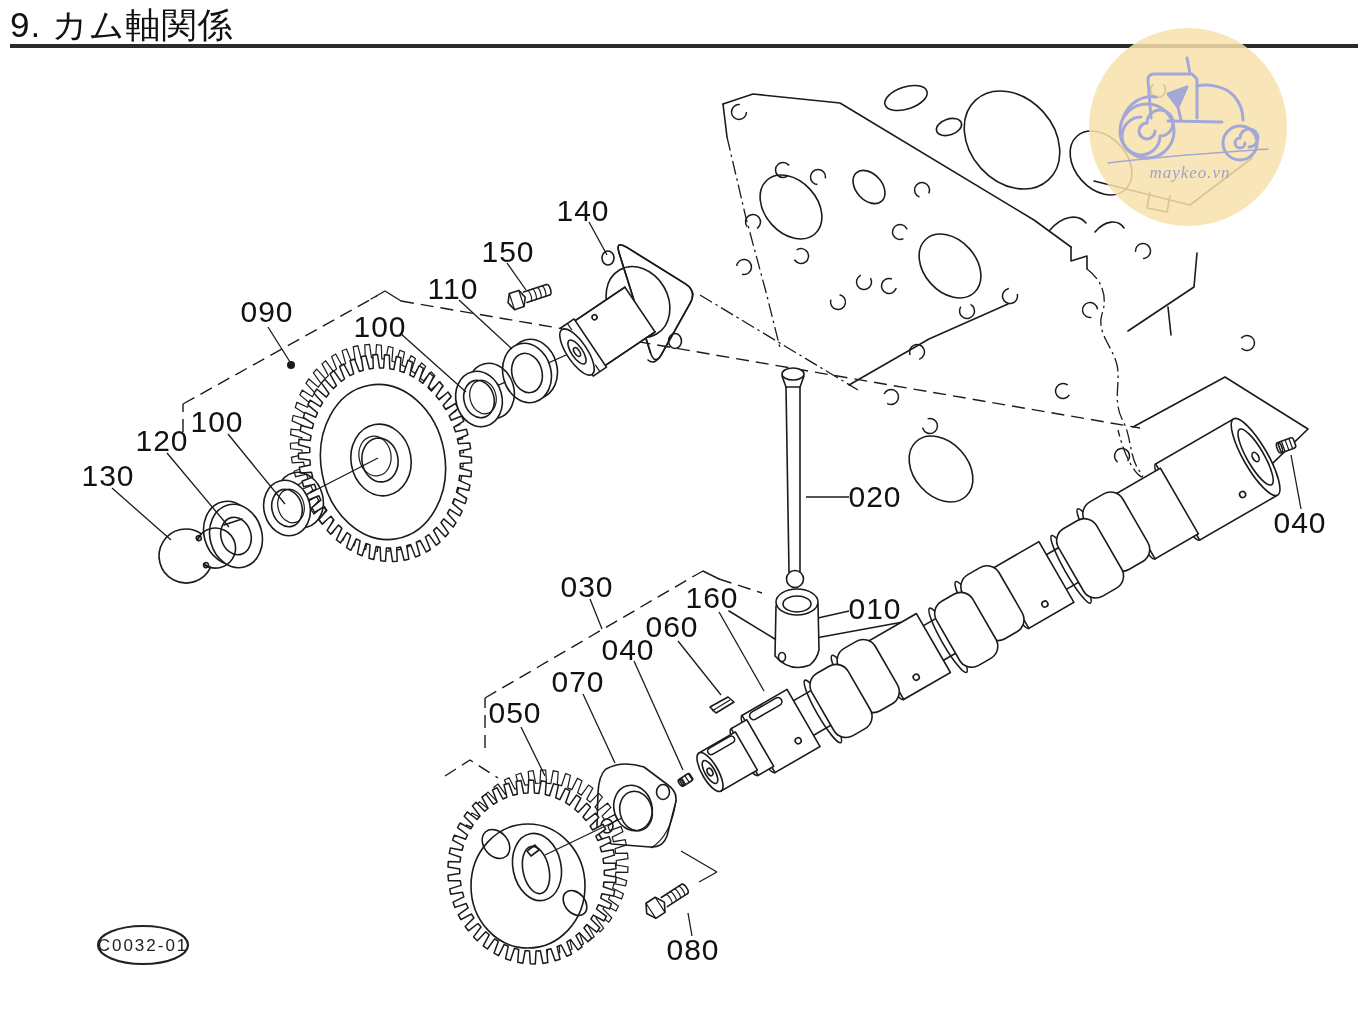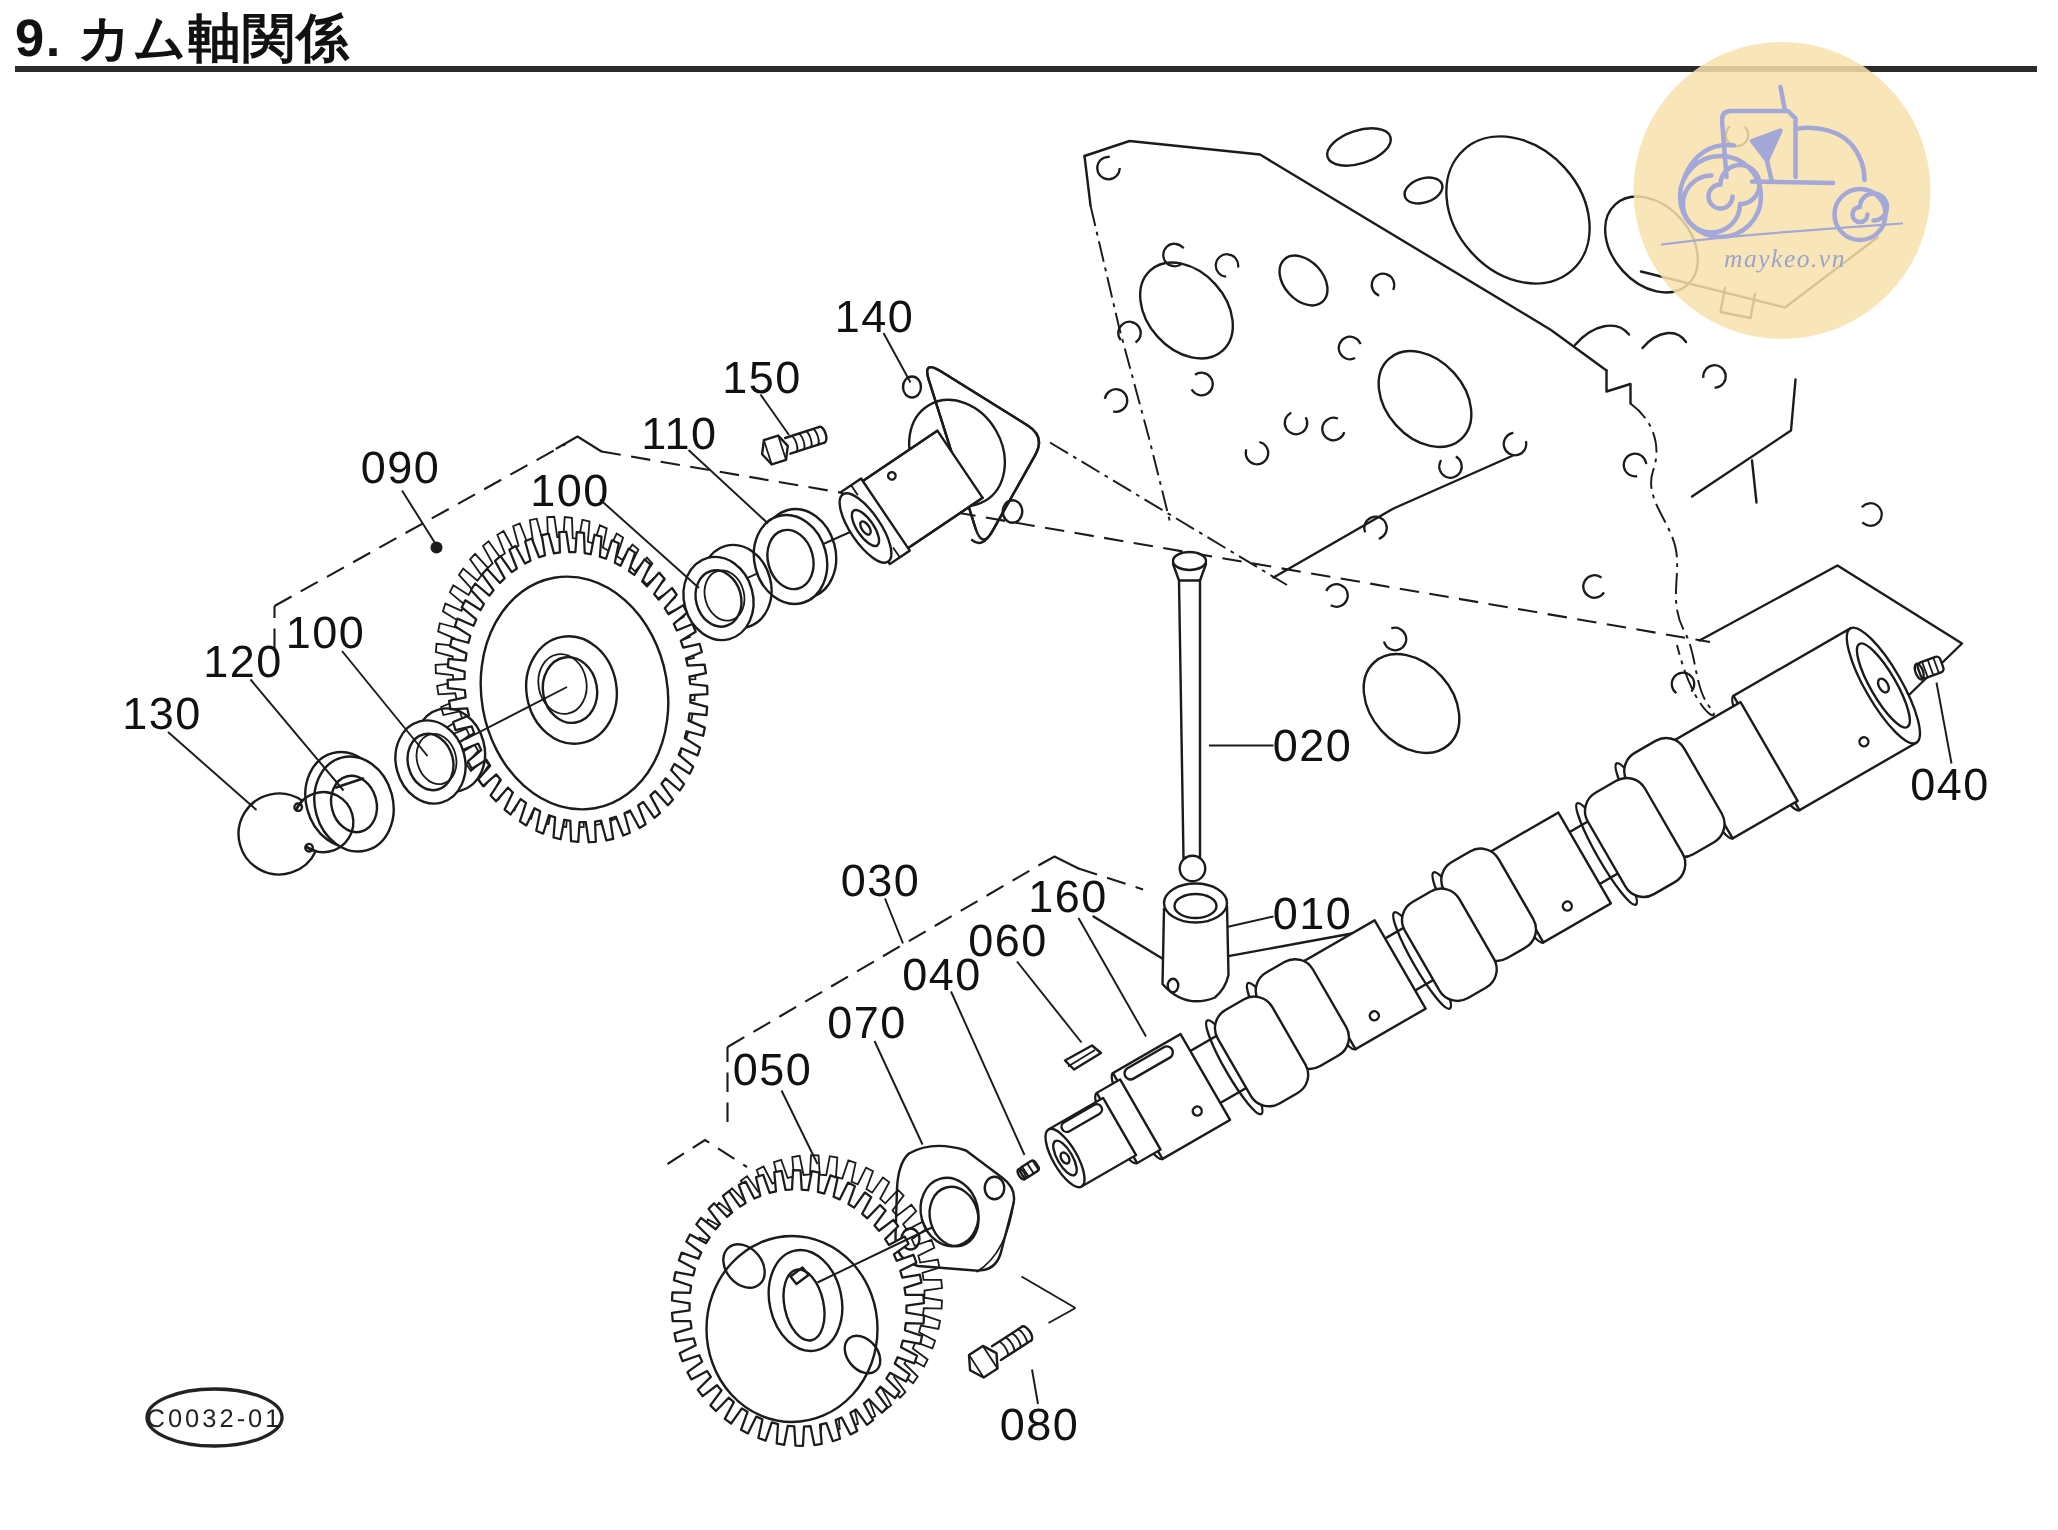--- a/index.html
+++ b/index.html
@@ -1,18 +1,18 @@
 <!DOCTYPE html>
 <html><head>
 <meta charset="utf-8">
 <style>
   html,body{margin:0;padding:0;background:#fff;}
   body{width:1372px;height:1020px;position:relative;overflow:hidden;
        font-family:"Liberation Sans",sans-serif;}
-  .title{position:absolute;left:10px;top:2px;font-size:35px;font-weight:700;
+  .title{position:absolute;left:10px;top:2px;font-size:35px;font-weight:400;
          color:#111;letter-spacing:1px;white-space:nowrap;}
   .title-underline{position:absolute;left:10px;top:44px;width:1348px;height:4px;
          background:#2b2b2b;}
   svg{position:absolute;left:0;top:0;}
   .ln{stroke:#1b1b1b;stroke-width:1.6;fill:none;stroke-linecap:round;stroke-linejoin:round;}
   .lnw{stroke:#1b1b1b;stroke-width:1.6;fill:#fff;stroke-linejoin:round;}
   .thin{stroke:#1b1b1b;stroke-width:1.2;fill:none;}
   .dashdot{stroke:#1b1b1b;stroke-width:1.3;fill:none;stroke-dasharray:14 4 2.5 4;}
   .dash{stroke:#1b1b1b;stroke-width:1.4;fill:none;stroke-dasharray:13 7;}
   .leader{stroke:#1b1b1b;stroke-width:1.3;fill:none;}

